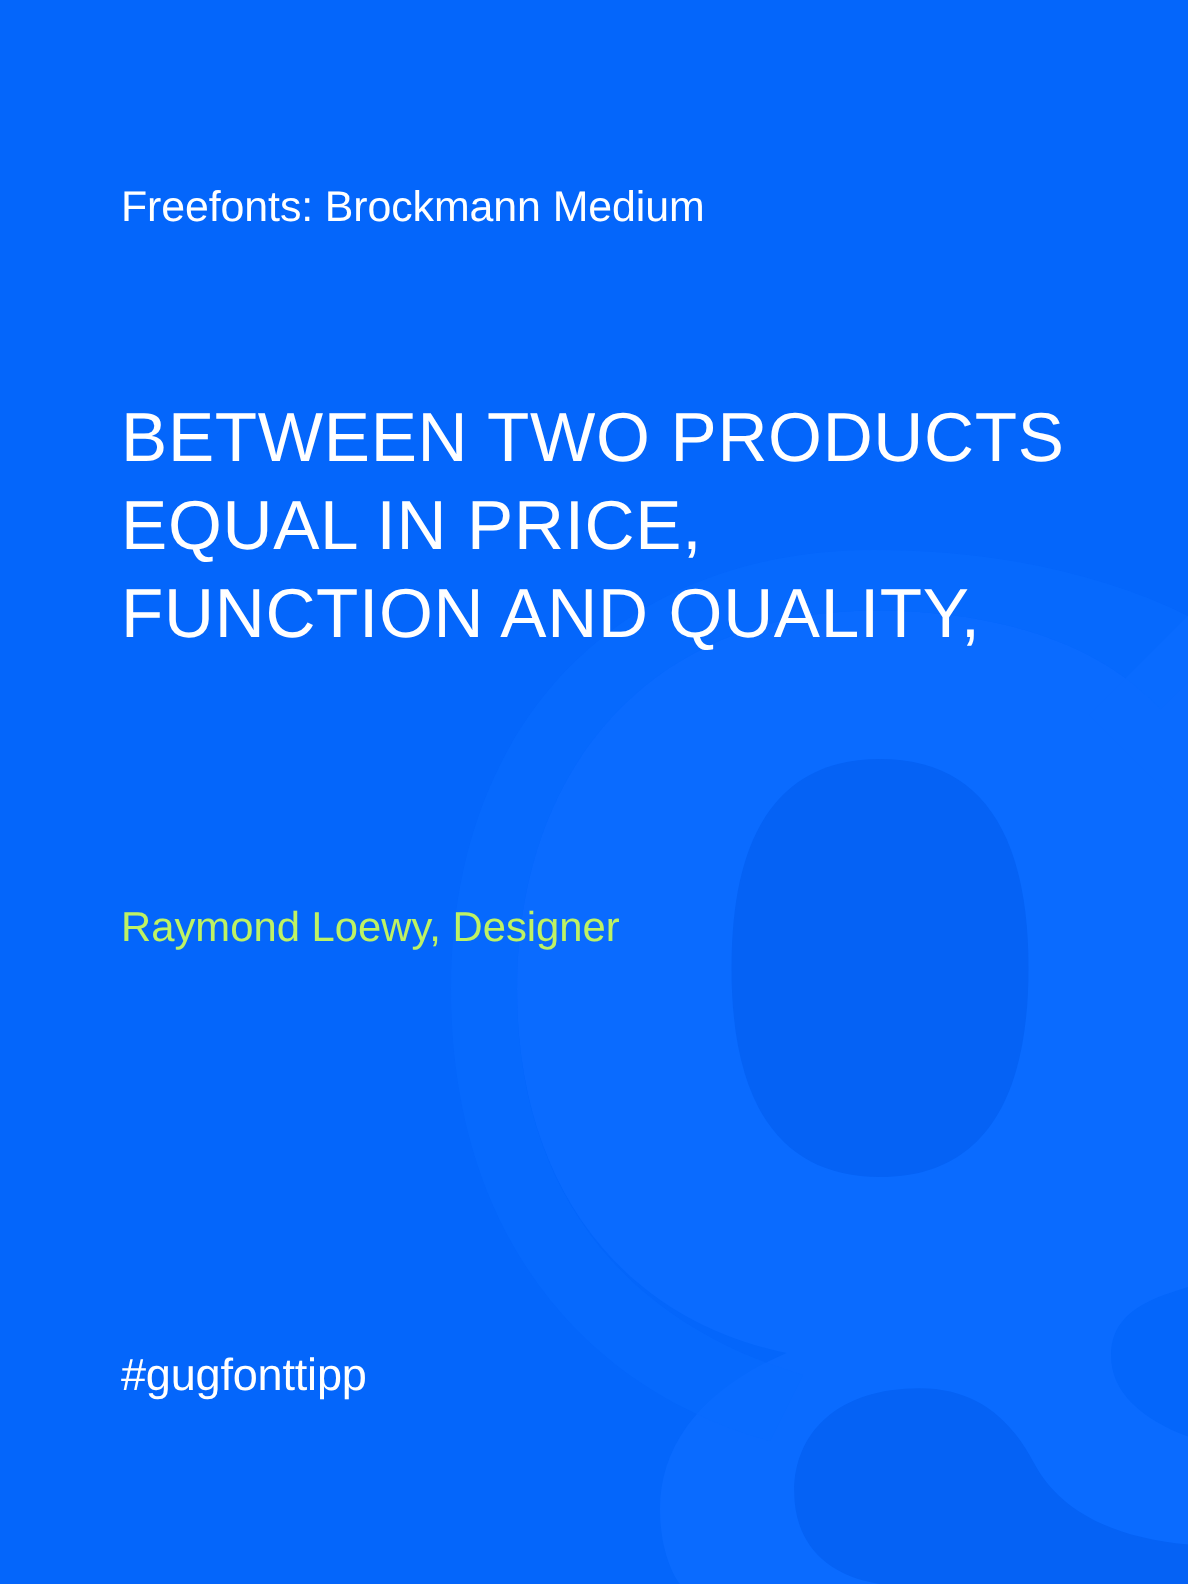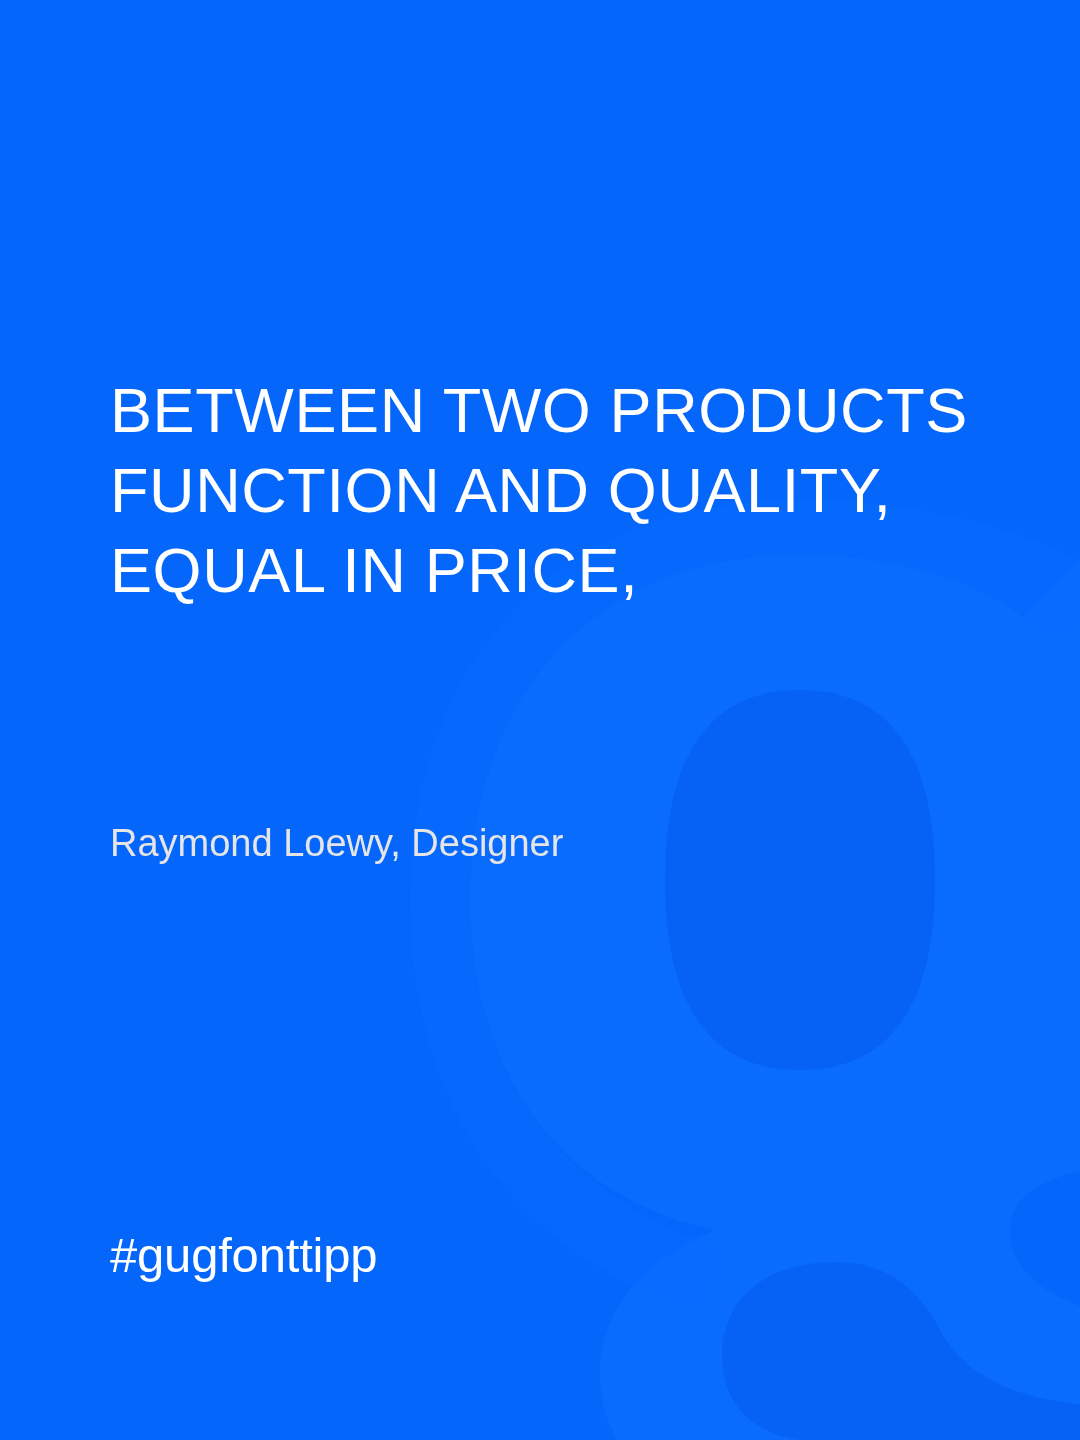--- a/index.html
+++ b/index.html
@@ -52,50 +52,49 @@
     color: #ffffff;
     line-height: 1.1;
     white-space: nowrap;
   }
 
   .quote-block {
     position: absolute;
     left: 110px;
     top: 358px;
     width: 900px;
-    margin-top: 12px;
   }
   .quote-line {
     display: block;
     font-size: 63px;
     font-weight: 400;
     letter-spacing: 0.6px;
     line-height: 80px;
     color: #ffffff;
     white-space: nowrap;
     text-transform: uppercase;
   }
 
   .attribution {
     position: absolute;
     left: 110px;
     top: 821px;
     font-size: 38px;
     font-weight: 400;
     letter-spacing: 0px;
-    color: #e5e5e5;
+    color: #bef264;
     line-height: 1.2;
     white-space: nowrap;
   }
 
   .hashtag {
     position: absolute;
     left: 110px;
     top: 1226px;
-    font-size: 49px;
+    font-size: 41px;
     font-weight: 400;
     letter-spacing: -0.2px;
     color: #ffffff;
     line-height: 1.2;
     white-space: nowrap;
   }
 </style>
 </head>
 <body>
 
@@ -154,25 +153,26 @@
                C 560 500, 410 660, 410 900
                C 410 1110, 520 1260, 700 1310
                L 730 1250
                C 560 1200, 470 1075, 470 900
                Z" fill="#0a6bff" opacity="0.55"></path>
     </svg>
   </div>
 
   <div id="content">
 
+    <div class="eyebrow">Freefonts: Brockmann Medium</div>
 
     <div class="quote-block">
       <span class="quote-line">BETWEEN TWO PRODUCTS</span>
+      <span class="quote-line">EQUAL IN PRICE,</span>
       <span class="quote-line">FUNCTION AND QUALITY,</span>
-      <span class="quote-line">EQUAL IN PRICE,</span>
     </div>
 
     <div class="attribution">Raymond Loewy, Designer</div>
 
     <div class="hashtag">#gugfonttipp</div>
 
   </div>
 </div>
 
 </body></html>

